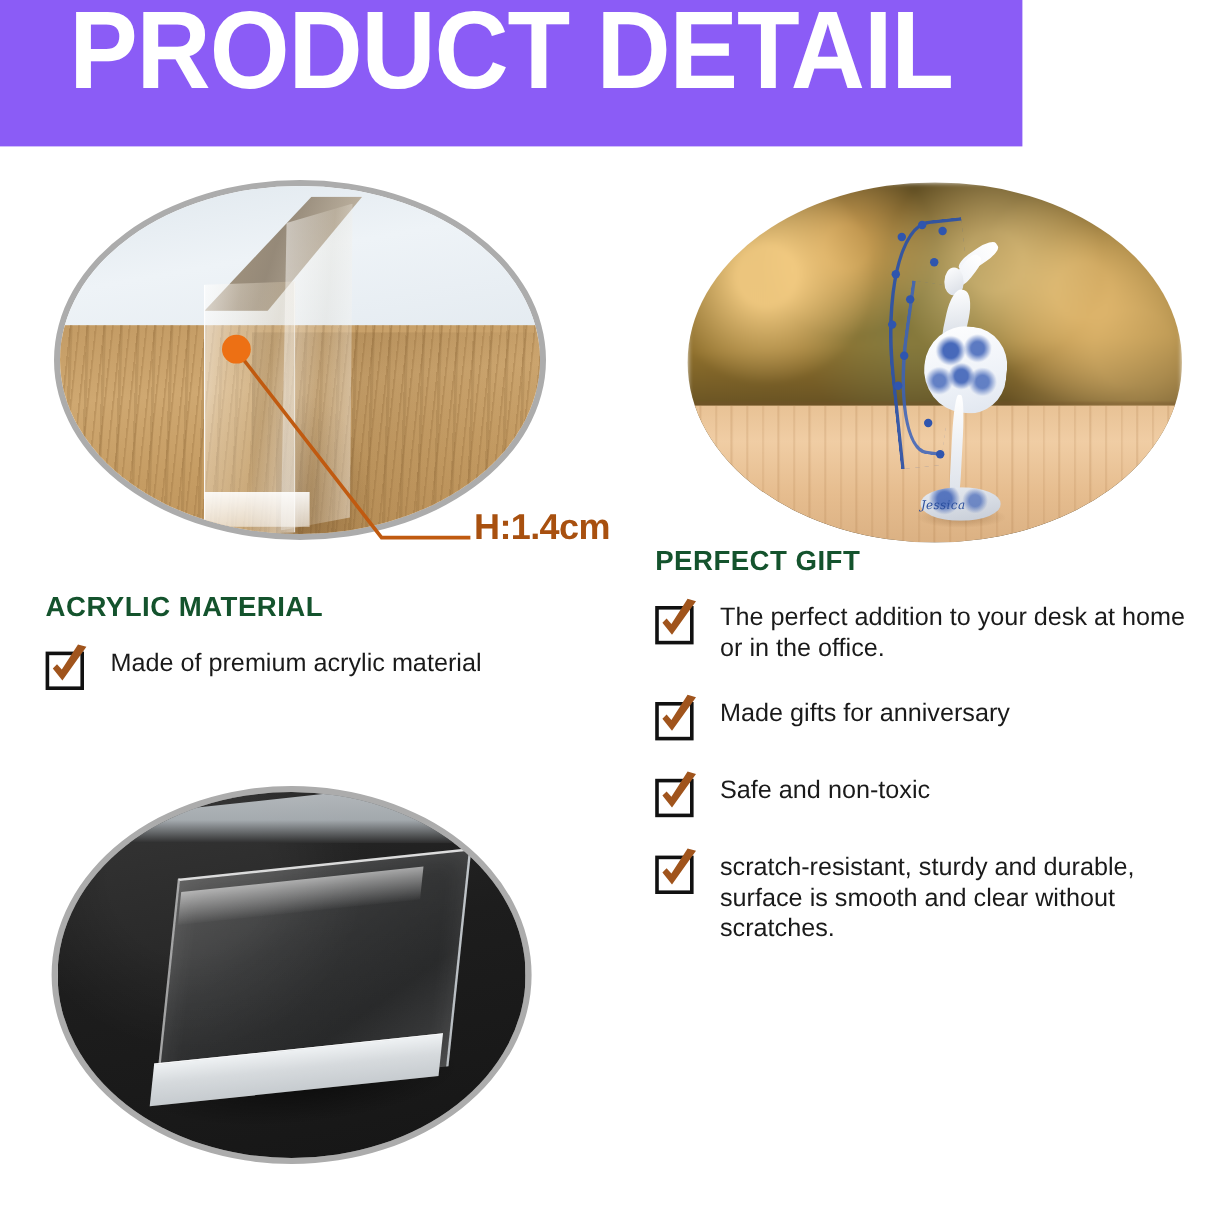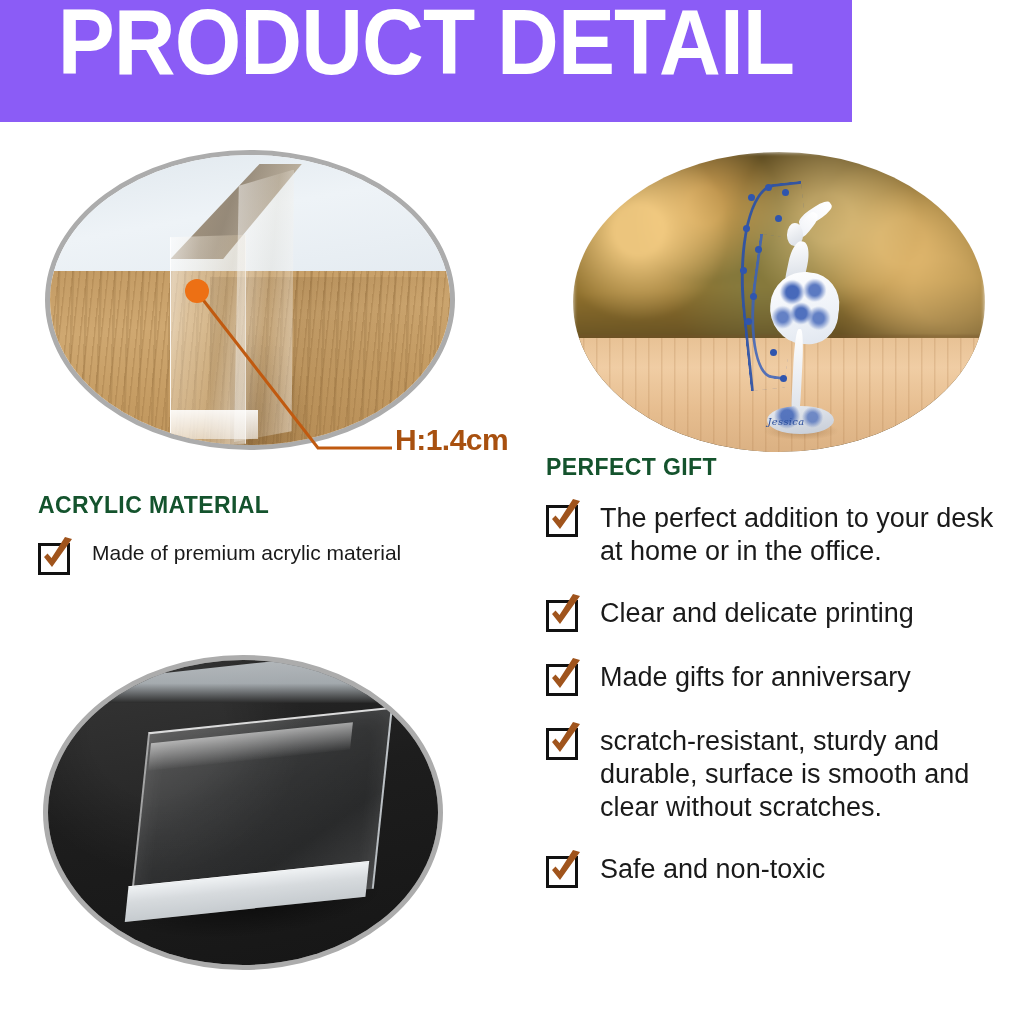--- a/index.html
+++ b/index.html
@@ -462,21 +462,21 @@
   }
   .checkbox svg {
     position: absolute;
     left: 0;
     top: 0;
     width: 38px;
     height: 38px;
     overflow: visible;
   }
   .feature-text {
-    font-size: 27px;
+    font-size: 21px;
     line-height: 1.22;
     color: #1a1a1a;
     font-family: "Liberation Sans", sans-serif;
     padding-top: 5px;
   }
   .col-left .feature-text { font-size: 21px; text-align: right; }
 </style>
 </head>
 <body>
 
@@ -570,43 +570,34 @@
       </span>
       <span class="feature-text">The perfect addition to your desk at home or in the office.</span>
     </li>
     <li class="feature-item">
       <span class="checkbox">
         <span class="box"></span>
         <svg viewBox="0 0 38 38">
           <path d="M6 20 L14 30 L34 2 L27 0 L13.5 21 L9.5 16.5 Z" fill="#A0541C"></path>
         </svg>
       </span>
-      <span class="feature-text">Clear and delicate printing</span>
+      <span class="feature-text">Made gifts for anniversary</span>
     </li>
     <li class="feature-item">
       <span class="checkbox">
         <span class="box"></span>
         <svg viewBox="0 0 38 38">
           <path d="M6 20 L14 30 L34 2 L27 0 L13.5 21 L9.5 16.5 Z" fill="#A0541C"></path>
         </svg>
       </span>
-      <span class="feature-text">Made gifts for anniversary</span>
+      <span class="feature-text">Safe and non-toxic</span>
     </li>
     <li class="feature-item">
       <span class="checkbox">
         <span class="box"></span>
         <svg viewBox="0 0 38 38">
           <path d="M6 20 L14 30 L34 2 L27 0 L13.5 21 L9.5 16.5 Z" fill="#A0541C"></path>
         </svg>
       </span>
       <span class="feature-text">scratch-resistant, sturdy and durable, surface is smooth and clear without scratches.</span>
     </li>
-    <li class="feature-item">
-      <span class="checkbox">
-        <span class="box"></span>
-        <svg viewBox="0 0 38 38">
-          <path d="M6 20 L14 30 L34 2 L27 0 L13.5 21 L9.5 16.5 Z" fill="#A0541C"></path>
-        </svg>
-      </span>
-      <span class="feature-text">Safe and non-toxic</span>
-    </li>
   </ul>
 </div>
 
 </body></html>

